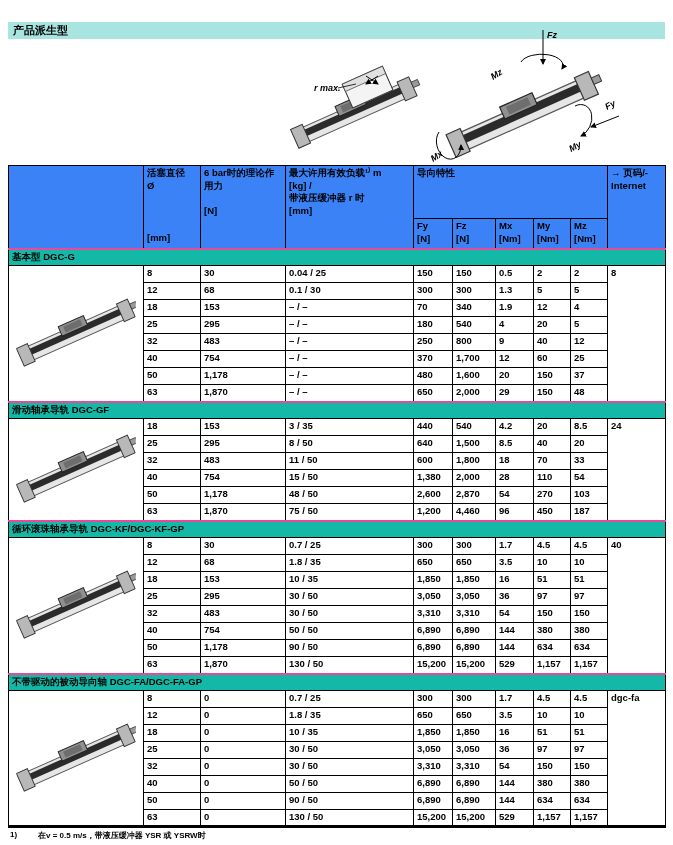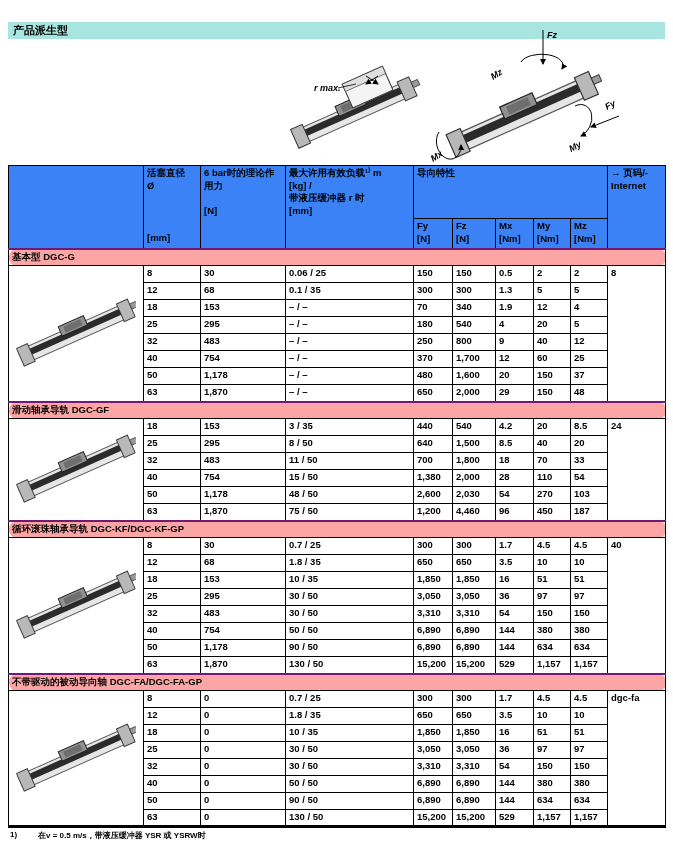--- a/index.html
+++ b/index.html
@@ -27,21 +27,21 @@
     border:1px solid #000;padding:1px 3px;vertical-align:top;
     text-align:left;overflow:hidden;line-height:12.5px;
   }
   .catalog thead th{background:#3b82f6;font-weight:bold;position:relative;}
   .catalog thead tr.h1{height:53px;}
   .catalog thead tr.h2{height:30px;}
   .pre{white-space:pre-line;}
   .h-bottom{position:absolute;left:3px;bottom:3px;}
   tr.section-row{height:17px;}
   td.section-title{
-    background:#fca5a5;font-weight:bold;border-top:2px solid #701a75;border-radius:8px;
+    background:#14b8a6;font-weight:bold;border-top:2px solid #ec4899;
   }
   .catalog tbody tr.data-row{height:17px;}
   .catalog tbody td{font-weight:bold;}
   td.img-cell{vertical-align:middle;text-align:center;background:#fff;}
   td.img-cell svg{display:block;margin:0 auto;}
   td.page-cell{vertical-align:top;}
   
   .footnote{
     position:absolute;left:10px;top:830px;font-size:8px;font-weight:bold;
     display:flex;
@@ -149,32 +149,32 @@
         <td colspan="10" class="section-title">基本型 DGC-G</td>
       </tr>
       <tr class="data-row">
         <td rowspan="8" class="img-cell">
           <svg width="126" height="92" viewBox="0 0 130 100">
             <use href="#actuator"></use>
           </svg>
         </td>
         <td>8</td>
         <td>30</td>
-        <td>0.06 / 25</td>
+        <td>0.04 / 25</td>
         <td>150</td>
         <td>150</td>
         <td>0.5</td>
         <td>2</td>
         <td>2</td>
         <td rowspan="8" class="page-cell">8</td>
       </tr>
       <tr class="data-row">
         <td>12</td>
         <td>68</td>
-        <td>0.1 / 35</td>
+        <td>0.1 / 30</td>
         <td>300</td>
         <td>300</td>
         <td>1.3</td>
         <td>5</td>
         <td>5</td>
       </tr>
       <tr class="data-row">
         <td>18</td>
         <td>153</td>
         <td>– / –</td>
@@ -260,42 +260,42 @@
         <td>640</td>
         <td>1,500</td>
         <td>8.5</td>
         <td>40</td>
         <td>20</td>
       </tr>
       <tr class="data-row">
         <td>32</td>
         <td>483</td>
         <td>11 / 50</td>
-        <td>700</td>
+        <td>600</td>
         <td>1,800</td>
         <td>18</td>
         <td>70</td>
         <td>33</td>
       </tr>
       <tr class="data-row">
         <td>40</td>
         <td>754</td>
         <td>15 / 50</td>
         <td>1,380</td>
         <td>2,000</td>
         <td>28</td>
         <td>110</td>
         <td>54</td>
       </tr>
       <tr class="data-row">
         <td>50</td>
         <td>1,178</td>
         <td>48 / 50</td>
         <td>2,600</td>
-        <td>2,030</td>
+        <td>2,870</td>
         <td>54</td>
         <td>270</td>
         <td>103</td>
       </tr>
       <tr class="data-row">
         <td>63</td>
         <td>1,870</td>
         <td>75 / 50</td>
         <td>1,200</td>
         <td>4,460</td>

